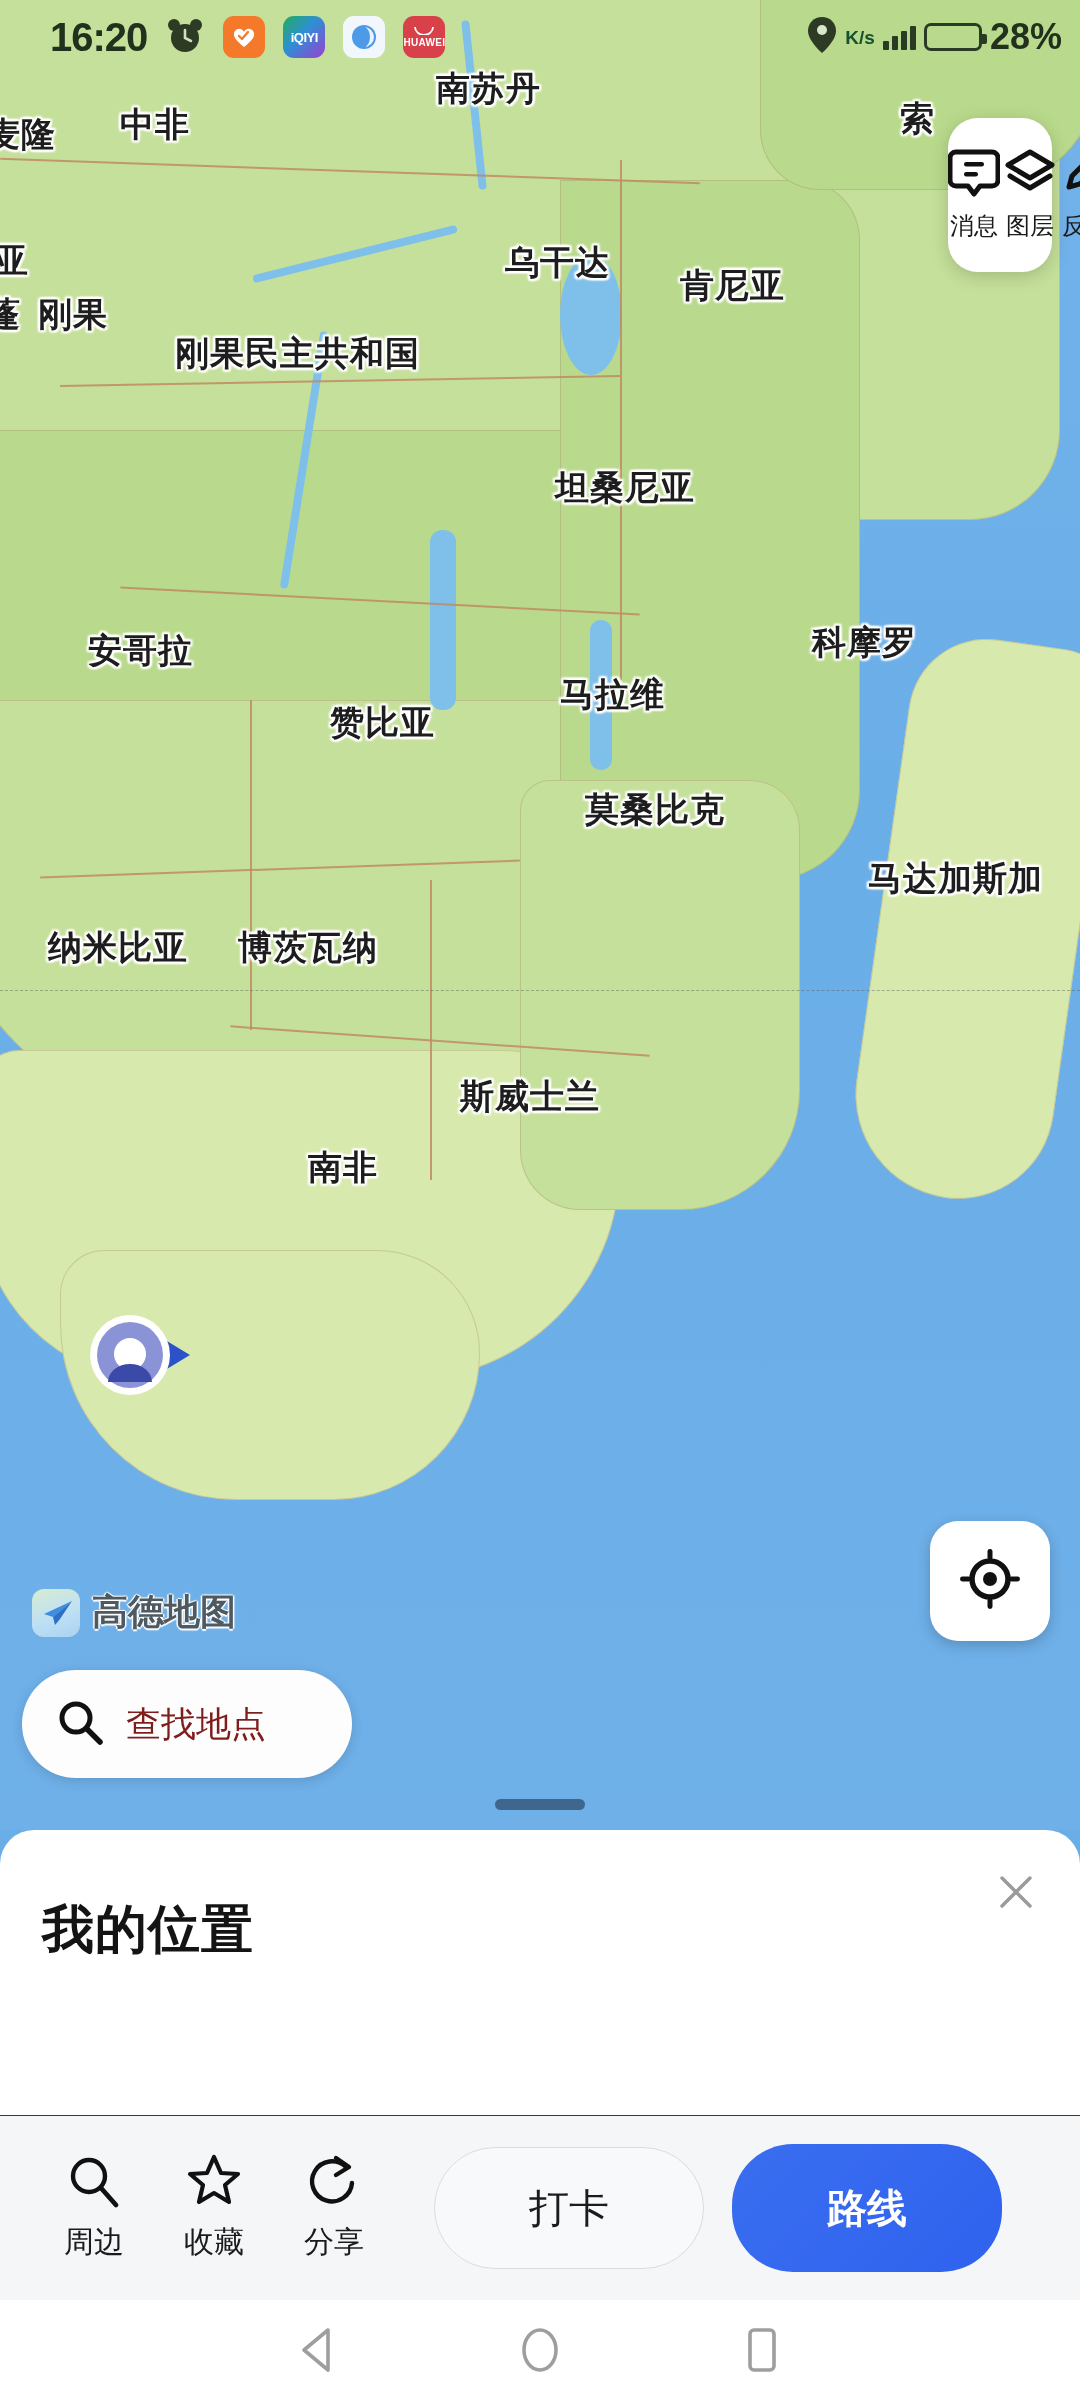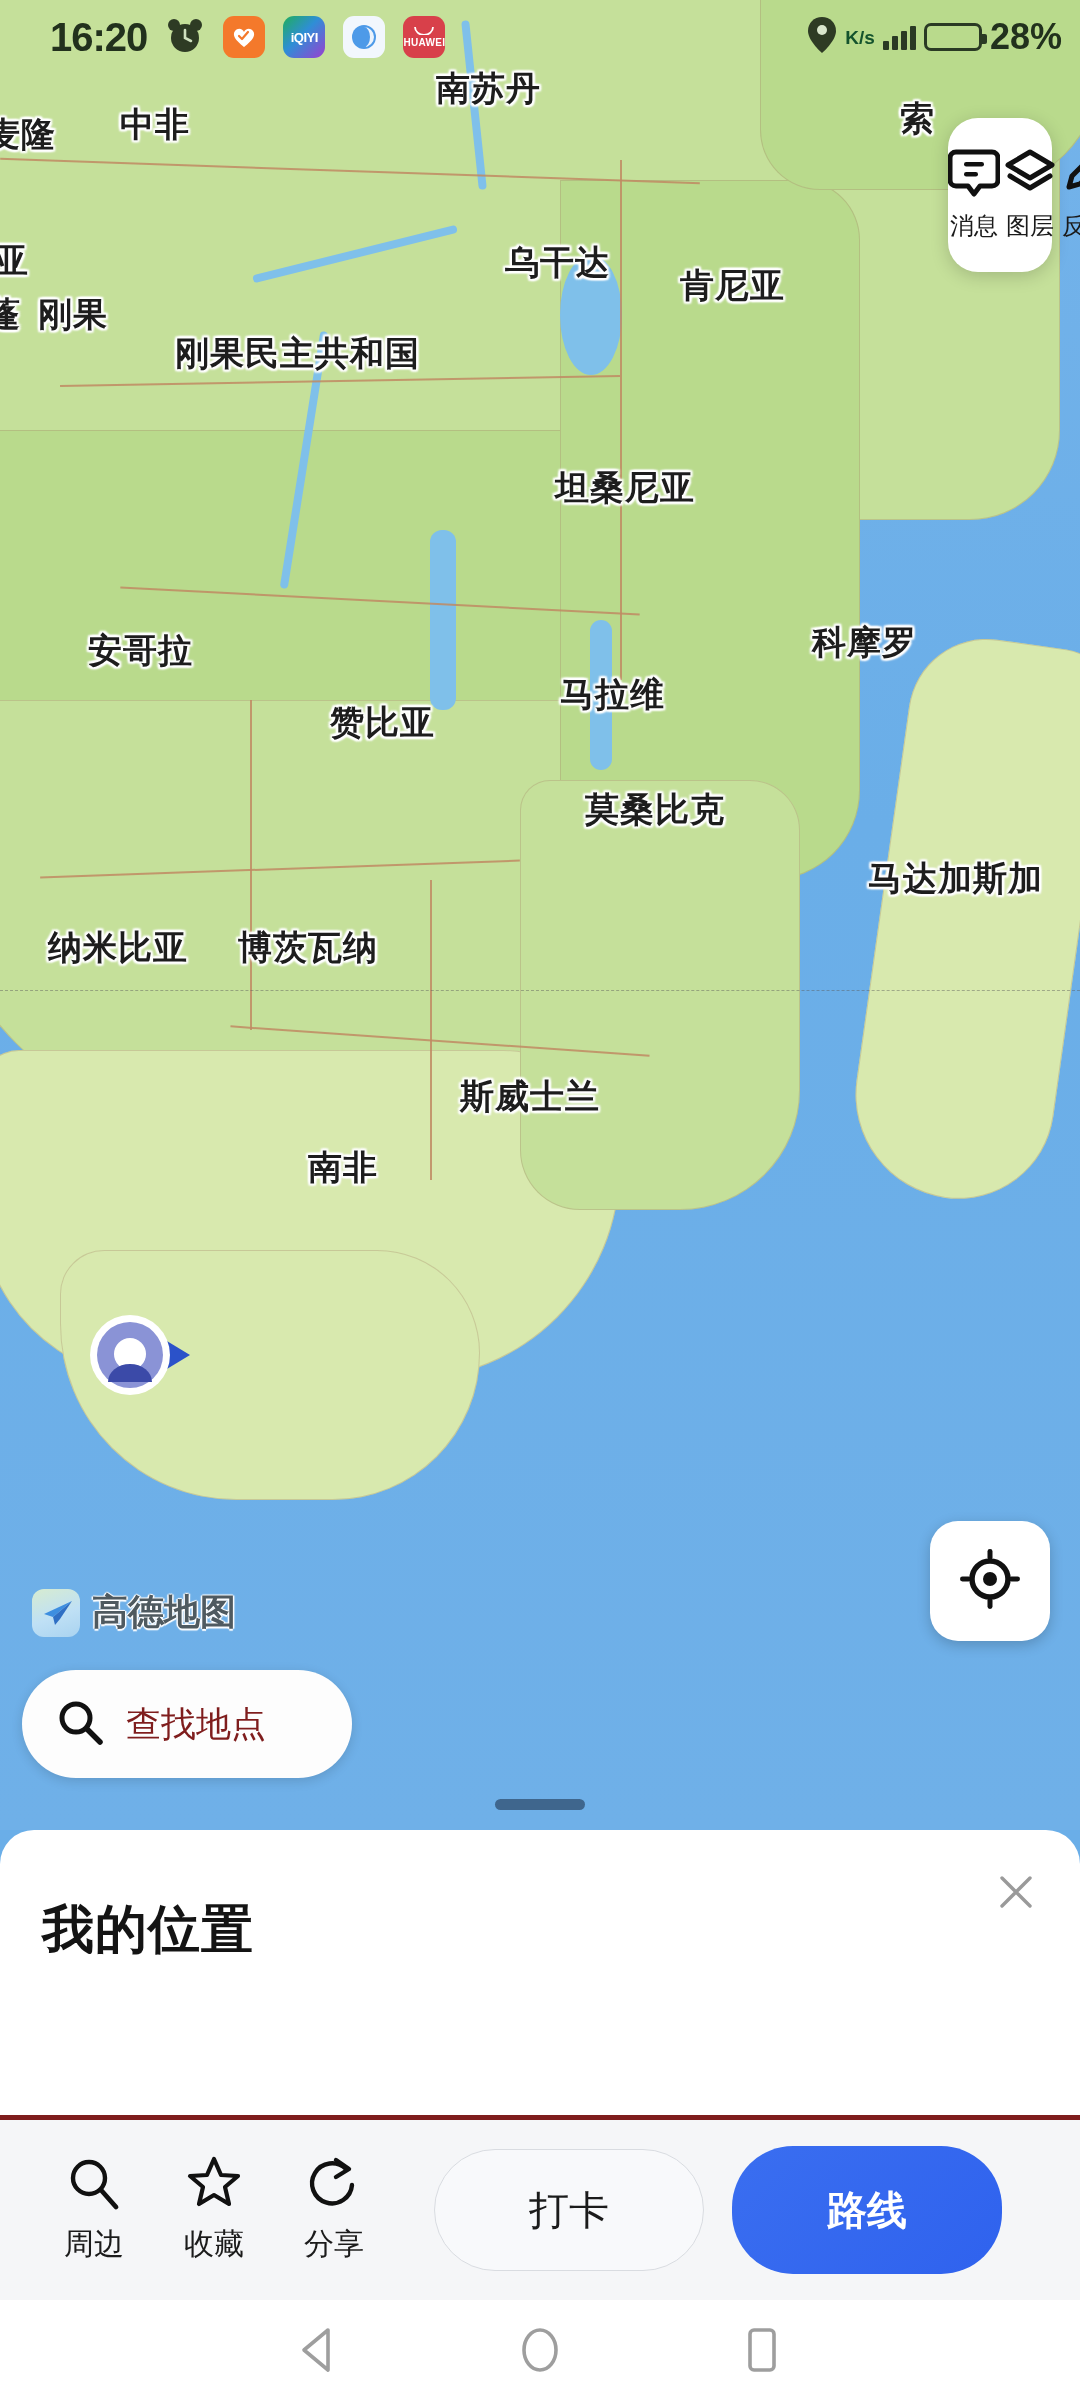--- a/index.html
+++ b/index.html
@@ -184,21 +184,21 @@
   #sheet-close {
     position:absolute; right:36px; top:34px; width:56px; height:56px;
     display:flex; align-items:center; justify-content:center;
   }
 
   
   #actionbar {
     position:absolute; left:0; top:2115px; width:1080px; height:185px;
     background:#f5f6f8; z-index:36;
     display:flex; align-items:center; padding:0 34px;
-    border-top:5px solid #7f1d1d;
+    border-top:1px solid #7f1d1d;
   }
   .actitem {
     width:120px; display:flex; flex-direction:column; align-items:center; gap:9px;
   }
   .actitem .a-label { font-size:30px; color:#1b1b1b; }
   #btn-checkin {
     width:270px; height:122px; border:1.5px solid #d9dce1; border-radius:61px;
     background:#f8f9fb; display:flex; align-items:center; justify-content:center;
     margin-left:40px;
   }

